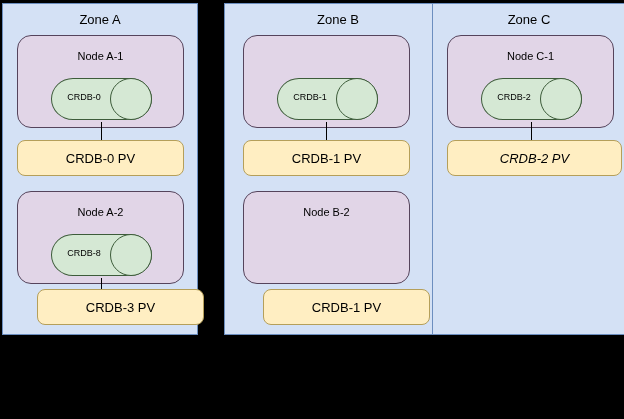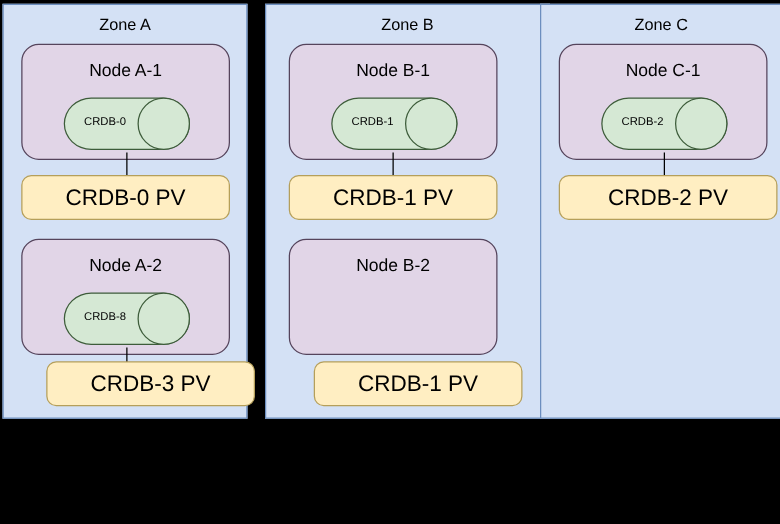--- a/index.html
+++ b/index.html
@@ -29,21 +29,21 @@
   
   .zone {
     position: absolute;
     top: 3px;
     height: 332px;
     background: #d4e1f5;
     border: 1px solid #6c8ebf;
     box-sizing: border-box;
   }
   .zone-a { left: 2px;   width: 196px; }
-  .zone-b { left: 212px; width: 228px; }
+  .zone-b { left: 224px; width: 228px; }
   .zone-c { left: 432px; width: 194px; }
 
   .zone-title {
     position: absolute;
     left: 0;
     right: 0;
     top: 8px;
     text-align: center;
     font-size: 13px;
     color: #000000;
@@ -57,21 +57,21 @@
     border: 1px solid #55445c;
     border-radius: 14px;
     box-sizing: border-box;
   }
   .node-title {
     position: absolute;
     left: 0;
     right: 0;
     top: 12px;
     text-align: center;
-    font-size: 14px;
+    font-size: 11px;
     color: #000000;
     line-height: 16px;
   }
 
   
   .node-row1 { top: 31px; height: 93px; }
   .node-row2 { top: 187px; height: 93px; }
 
   .zone-a .node { left: 14px; width: 167px; }
   .zone-b .node { left: 18px; width: 167px; }
@@ -135,29 +135,29 @@
   
   .pv {
     position: absolute;
     background: #ffeec2;
     border: 1px solid #b59f5a;
     border-radius: 8px;
     box-sizing: border-box;
     display: flex;
     align-items: center;
     justify-content: center;
-    font-size: 18px;
+    font-size: 13px;
     color: #000000;
   }
   .pv-row1 { top: 136px; height: 36px; }
   .pv-row2 { top: 285px; height: 36px; margin-left: 20px; }
 
   .zone-a .pv { left: 14px; width: 167px; }
   .zone-b .pv { left: 18px; width: 167px; }
-  .zone-c .pv { left: 14px; width: 175px; }
+  .zone-c .pv { left: 14px; width: 175px; font-style: italic; }
 </style>
 </head>
 <body>
 
 <div class="canvas">
 
   <div class="zone zone-a">
     <div class="zone-title">Zone A</div>
 
     <div class="node node-row1">
@@ -184,21 +184,20 @@
 
     <div class="connector conn-row2"></div>
 
     <div class="pv pv-row2">CRDB-3 PV</div>
   </div>
 
   <div class="zone zone-b">
     <div class="zone-title">Zone B</div>
 
     <div class="node node-row1">
-      <div class="node-title">Node B-1</div>
       <div class="cyl">
         <div class="cyl-body"></div>
         <div class="cyl-cap"></div>
         <div class="cyl-label">CRDB-1</div>
       </div>
     </div>
 
     <div class="connector conn-row1"></div>
 
     <div class="pv pv-row1">CRDB-1 PV</div>

